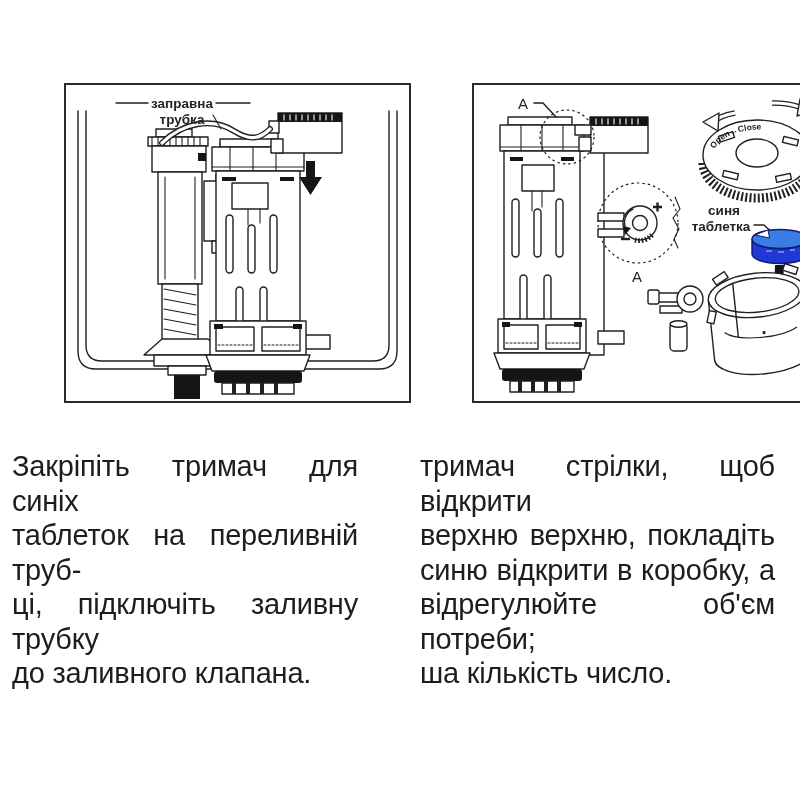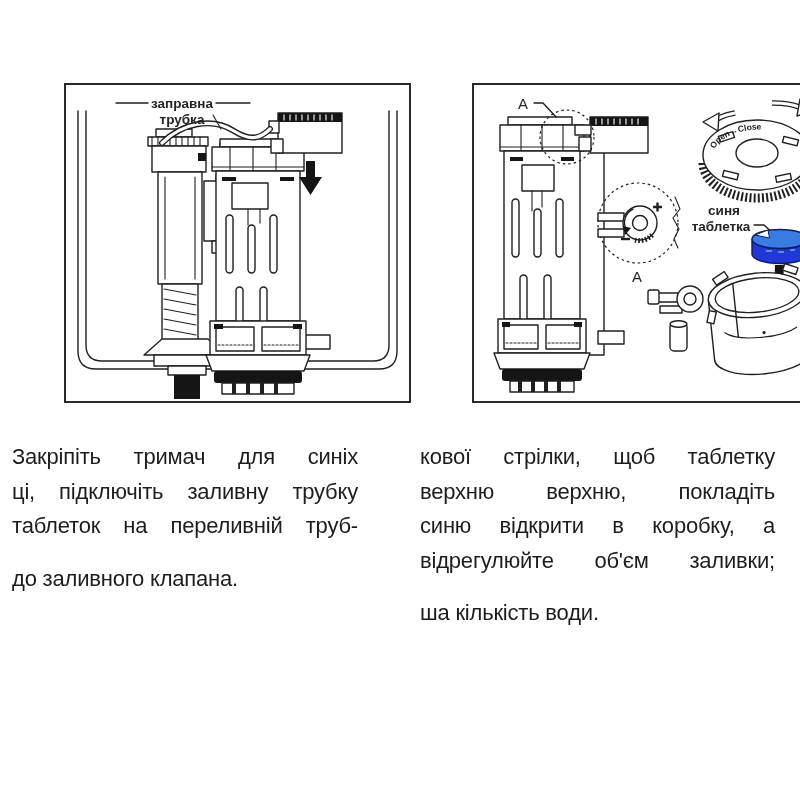--- a/index.html
+++ b/index.html
@@ -1,26 +1,26 @@
 <!DOCTYPE html>
 <html><head>
 <meta charset="utf-8">
 <style>
   html,body{margin:0;padding:0;background:#fff;}
   .page{position:relative;width:800px;height:800px;background:#ffffff;overflow:hidden;
         font-family:"Liberation Sans",sans-serif;color:#1c1c1c;}
   .panel{position:absolute;top:83px;width:347px;height:320px;padding-left:45px;}
   .panel-left{left:19px;}
   .panel-right{left:427px;}
-  .caption{position:absolute;top:440px;font-size:22px;line-height:34.5px;
+  .caption{position:absolute;top:449px;font-size:29px;line-height:34.5px;
            color:#1d1d1d;letter-spacing:-0.2px;}
   .caption-left{left:12px;width:346px;}
   .caption-right{left:420px;width:355px;}
   .ln{text-align:justify;text-align-last:justify;}
-  .ln.last{text-align:justify;text-align-last:left;margin-top:18px;}
+  .ln.last{text-align:justify;text-align-last:left;}
   
   .d{fill:none;stroke:#231f20;stroke-width:1.4;stroke-linecap:round;stroke-linejoin:round;}
   .dt{fill:none;stroke:#231f20;stroke-width:1.1;stroke-linecap:round;}
   .df{fill:#ffffff;stroke:#231f20;stroke-width:1.4;stroke-linejoin:round;}
   .blk{fill:#151515;stroke:none;}
   .dot{fill:none;stroke:#231f20;stroke-width:1.2;stroke-dasharray:2.5 3;}
   .wt{fill:none;stroke:#ffffff;stroke-width:1.1;}
   .lbl{font-weight:bold;fill:#242424;font-family:"Liberation Sans",sans-serif;}
   .mk{fill:#242424;font-family:"Liberation Sans",sans-serif;}
 </style>
@@ -233,26 +233,26 @@
         <circle class="df" cx="218" cy="216" r="13"></circle>
         <circle class="df" cx="218" cy="216" r="6"></circle>
         <rect class="df" x="198" y="240" width="17" height="28" rx="4"></rect>
         <ellipse class="df" cx="206.5" cy="241" rx="8.5" ry="3.2"></ellipse>
       </g>
     </svg>
   </div>
 
   <div class="caption caption-left">
     <div class="ln">Закріпіть тримач для синіх</div>
+    <div class="ln">таблеток на переливній труб-</div>
     <div class="ln">ці, підключіть заливну трубку</div>
-    <div class="ln">таблеток на переливній труб-</div>
     <div class="ln last">до заливного клапана.</div>
   </div>
 
   <div class="caption caption-right">
-    <div class="ln">кової стрілки, щоб таблетку</div>
+    <div class="ln">тримач стрілки, щоб відкрити</div>
     <div class="ln">верхню верхню, покладіть</div>
     <div class="ln">синю відкрити в коробку, а</div>
-    <div class="ln">відрегулюйте об'єм заливки;</div>
-    <div class="ln last">ша кількість води.</div>
+    <div class="ln">відрегулюйте об'єм потреби;</div>
+    <div class="ln last">ша кількість число.</div>
   </div>
 
 </div>
 
 </body></html>

